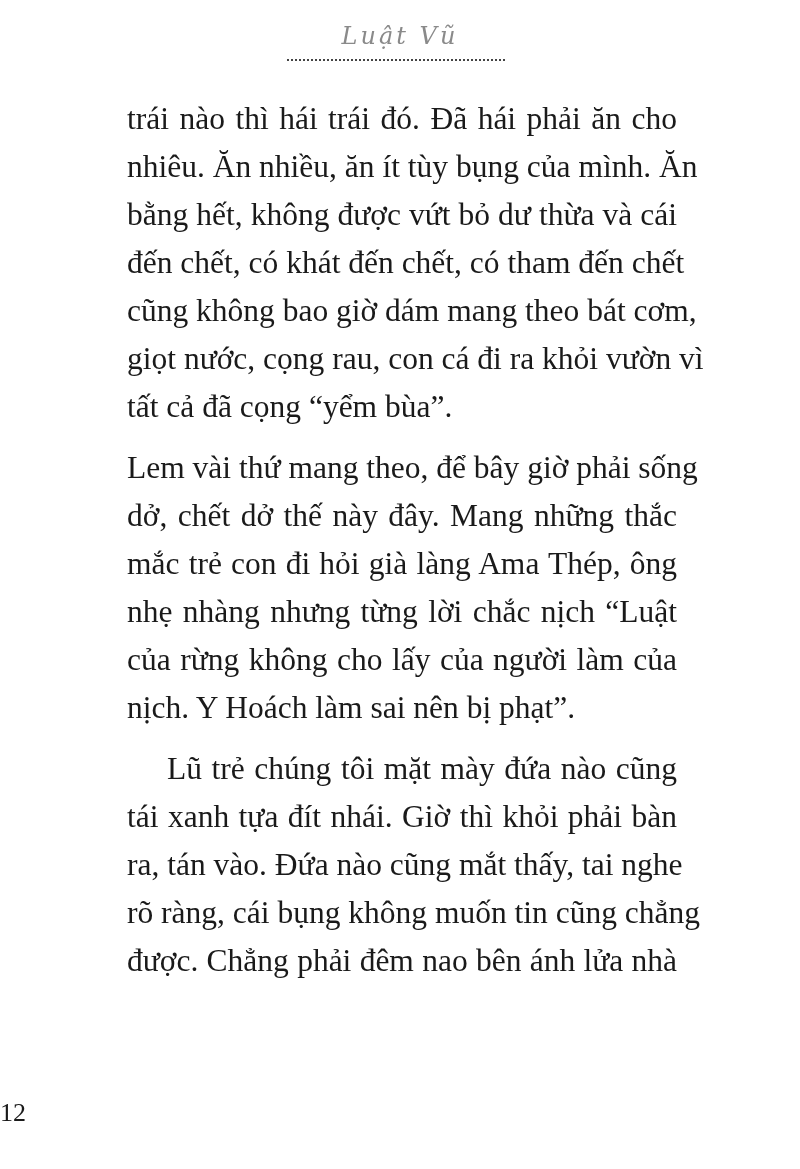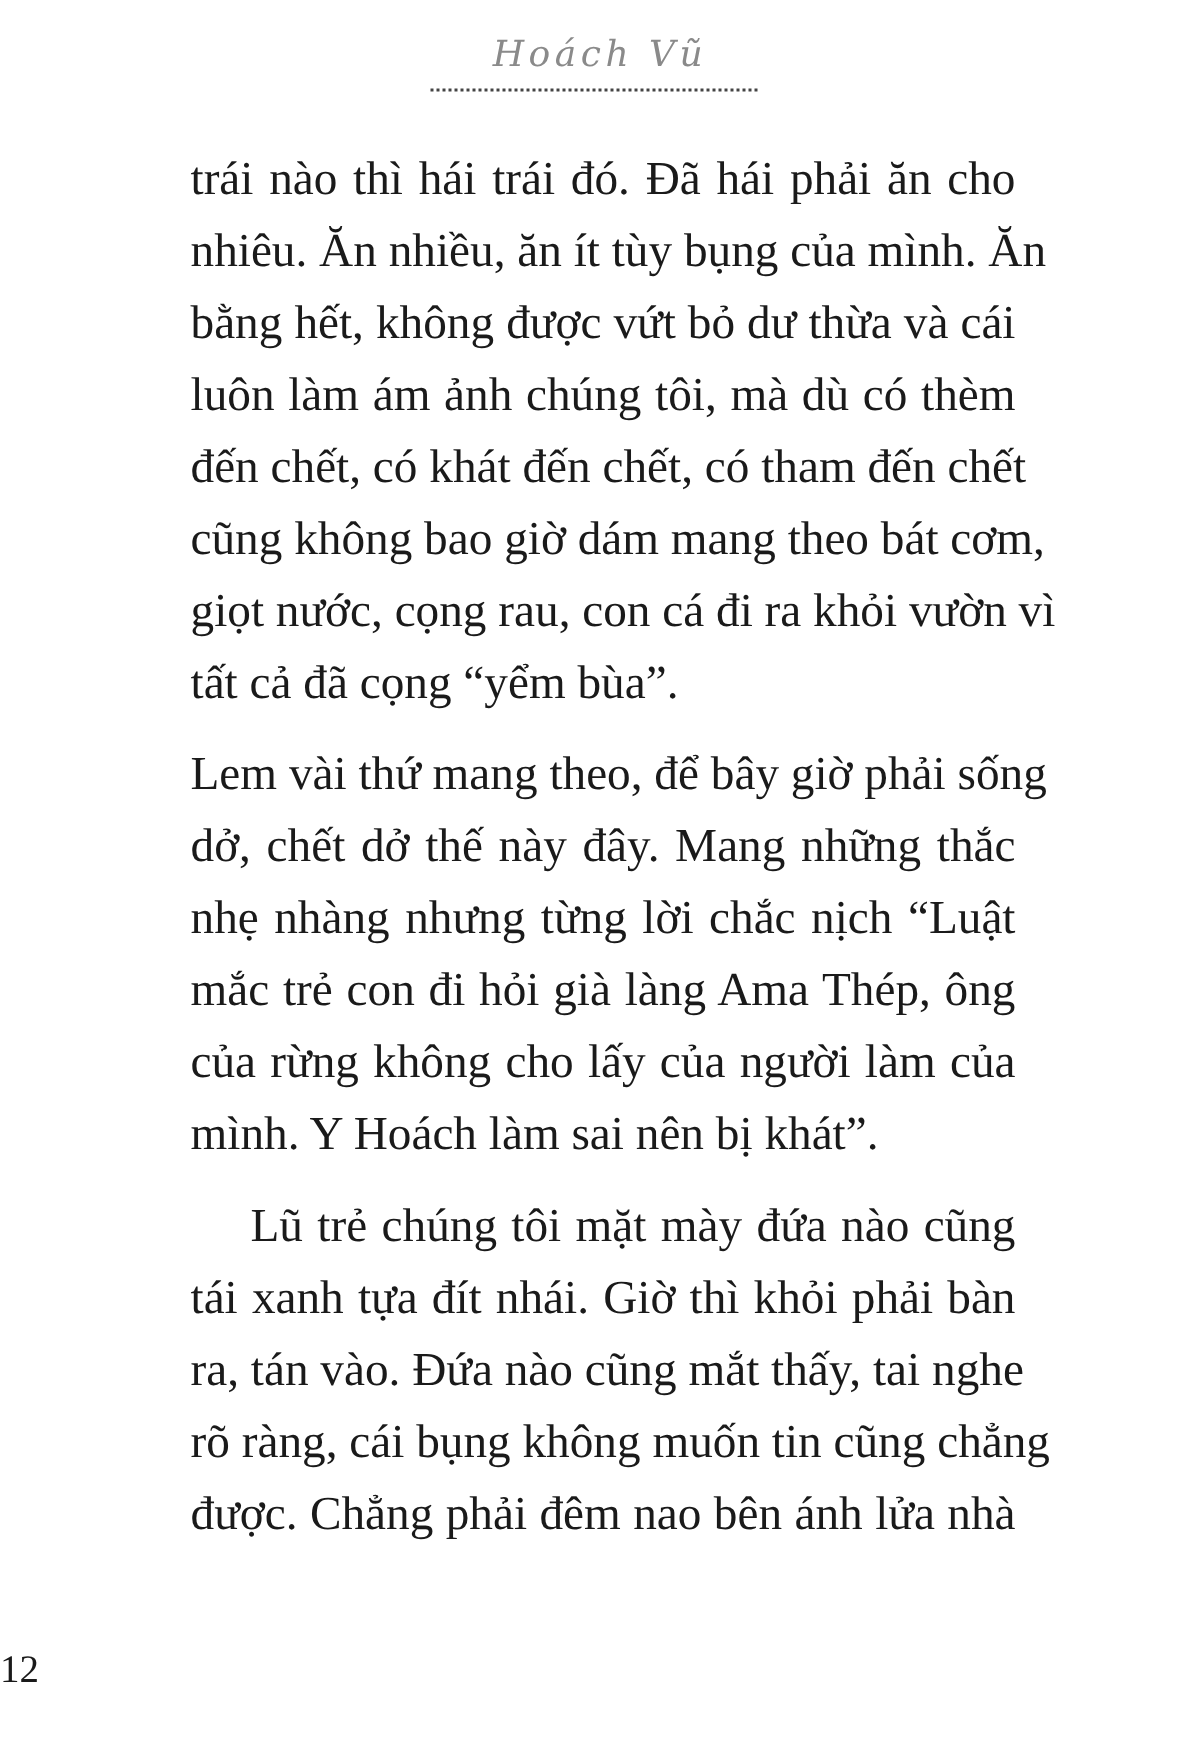--- a/index.html
+++ b/index.html
@@ -27,45 +27,44 @@
   .page-number {
     position: absolute; left: 0; width: 800px; top: 1098px; text-align: left;
     font-family: "Liberation Serif", serif; font-size: 26px; color: #1a1a1a;
   }
 </style>
 </head>
 <body>
 
 <div class="page">
   <div class="header">
-    <div class="header-title">Hoách Vũ</div>
+    <div class="header-title">Luật Vũ</div>
     <div class="header-rule"></div>
   </div>
 
   <div class="body-text">
 
     <div class="para">
       <span class="line">trái nào thì hái trái đó. Đã hái phải ăn cho</span>
       <span class="line">nhiêu. Ăn nhiều, ăn ít tùy bụng của mình. Ăn</span>
       <span class="line">bằng hết, không được vứt bỏ dư thừa và cái</span>
-      <span class="line">luôn làm ám ảnh chúng tôi, mà dù có thèm</span>
       <span class="line">đến chết, có khát đến chết, có tham đến chết</span>
       <span class="line">cũng không bao giờ dám mang theo bát cơm,</span>
       <span class="line">giọt nước, cọng rau, con cá đi ra khỏi vườn vì</span>
       <span class="line last">tất cả đã cọng “yểm bùa”.</span>
     </div>
     <div class="para-gap"></div>
 
     <div class="para">
       <span class="line">Lem vài thứ mang theo, để bây giờ phải sống</span>
       <span class="line">dở, chết dở thế này đây. Mang những thắc</span>
+      <span class="line">mắc trẻ con đi hỏi già làng Ama Thép, ông</span>
       <span class="line">nhẹ nhàng nhưng từng lời chắc nịch “Luật</span>
-      <span class="line">mắc trẻ con đi hỏi già làng Ama Thép, ông</span>
       <span class="line">của rừng không cho lấy của người làm của</span>
-      <span class="line last">mình. Y Hoách làm sai nên bị khát”.</span>
+      <span class="line last">nịch. Y Hoách làm sai nên bị phạt”.</span>
     </div>
     <div class="para-gap"></div>
 
     <div class="para">
       <span class="line indent">Lũ trẻ chúng tôi mặt mày đứa nào cũng</span>
       <span class="line">tái xanh tựa đít nhái. Giờ thì khỏi phải bàn</span>
       <span class="line">ra, tán vào. Đứa nào cũng mắt thấy, tai nghe</span>
       <span class="line">rõ ràng, cái bụng không muốn tin cũng chẳng</span>
       <span class="line">được. Chẳng phải đêm nao bên ánh lửa nhà</span>
 

